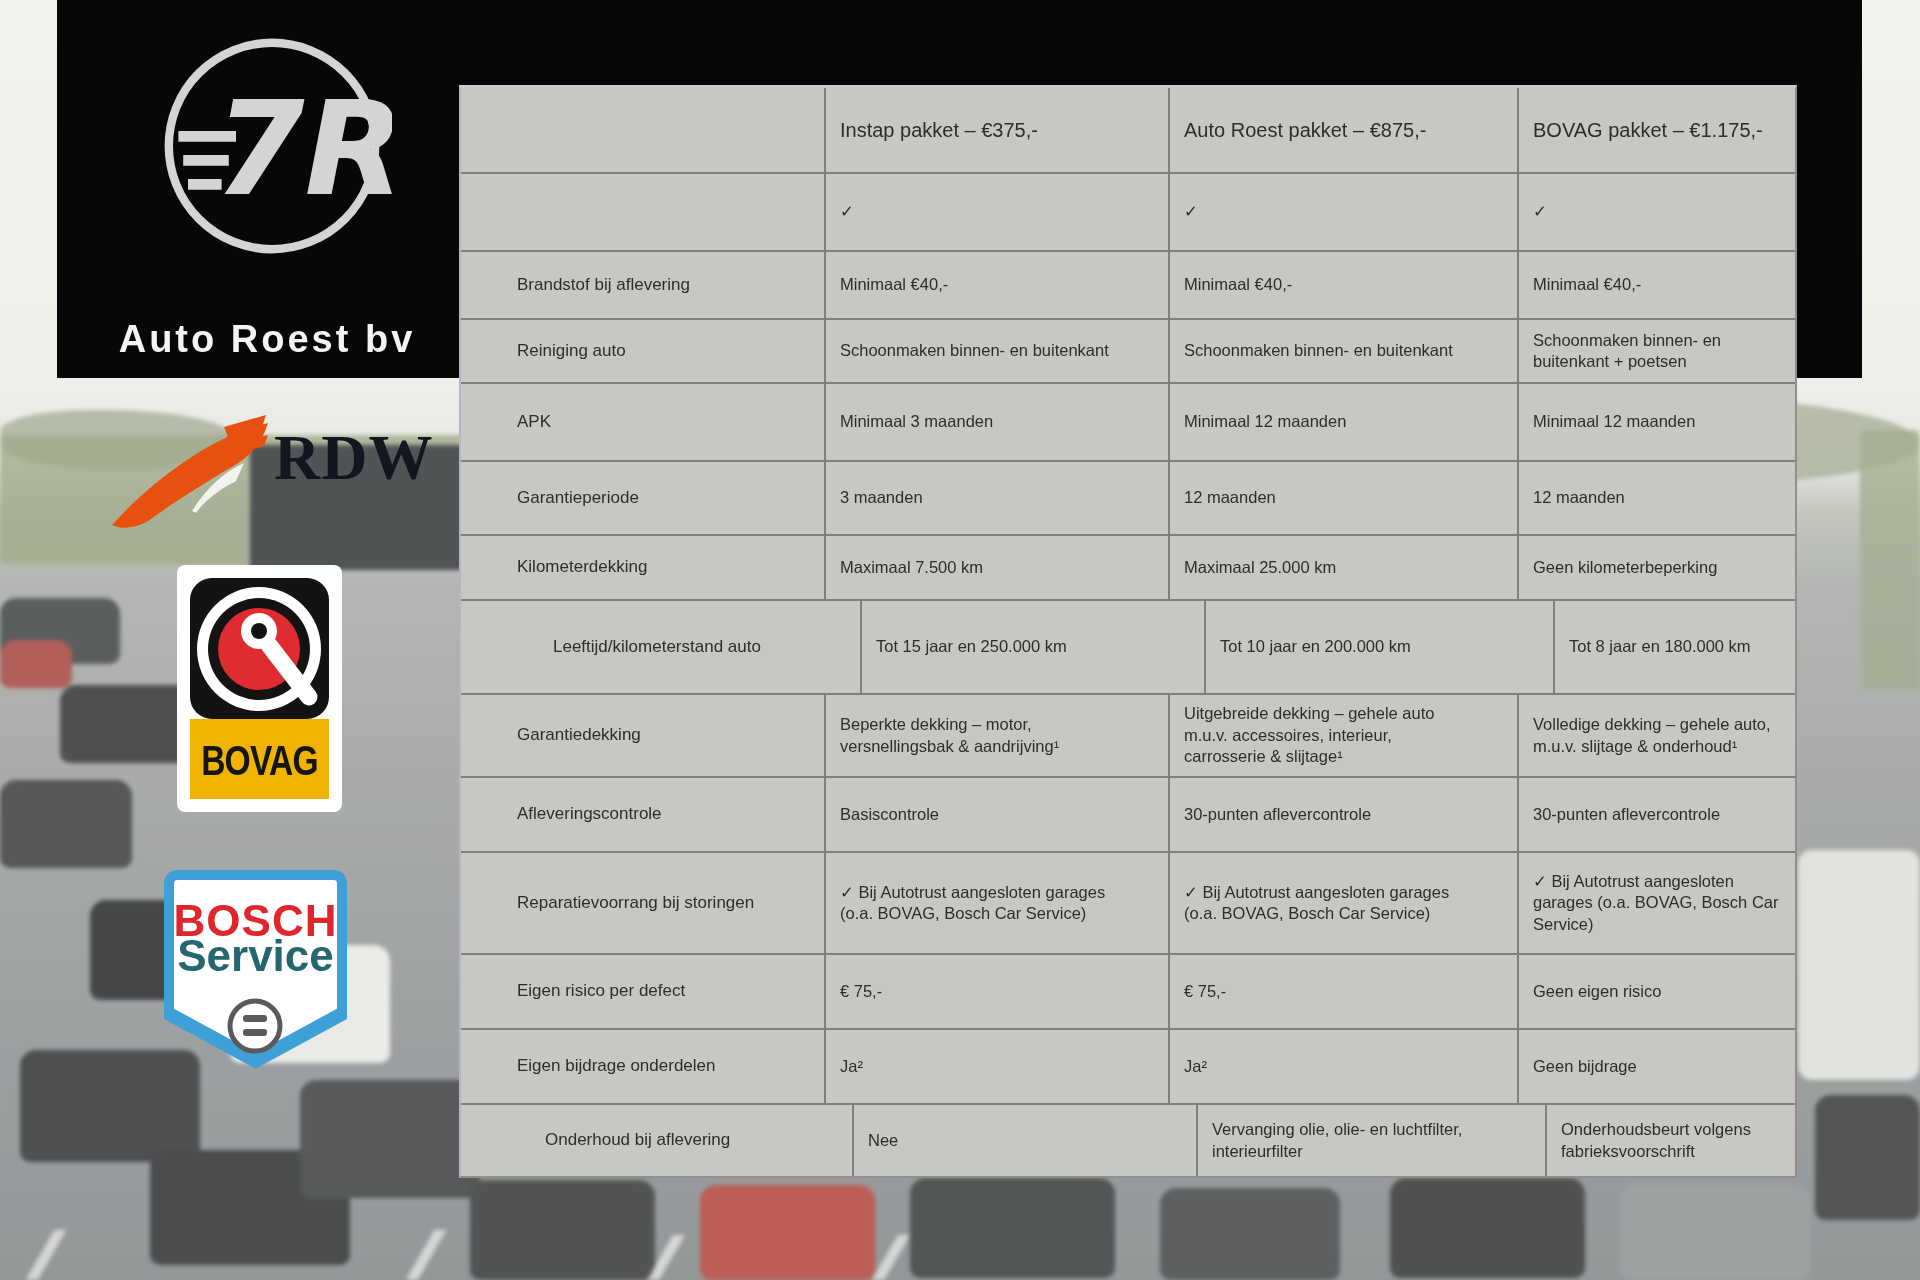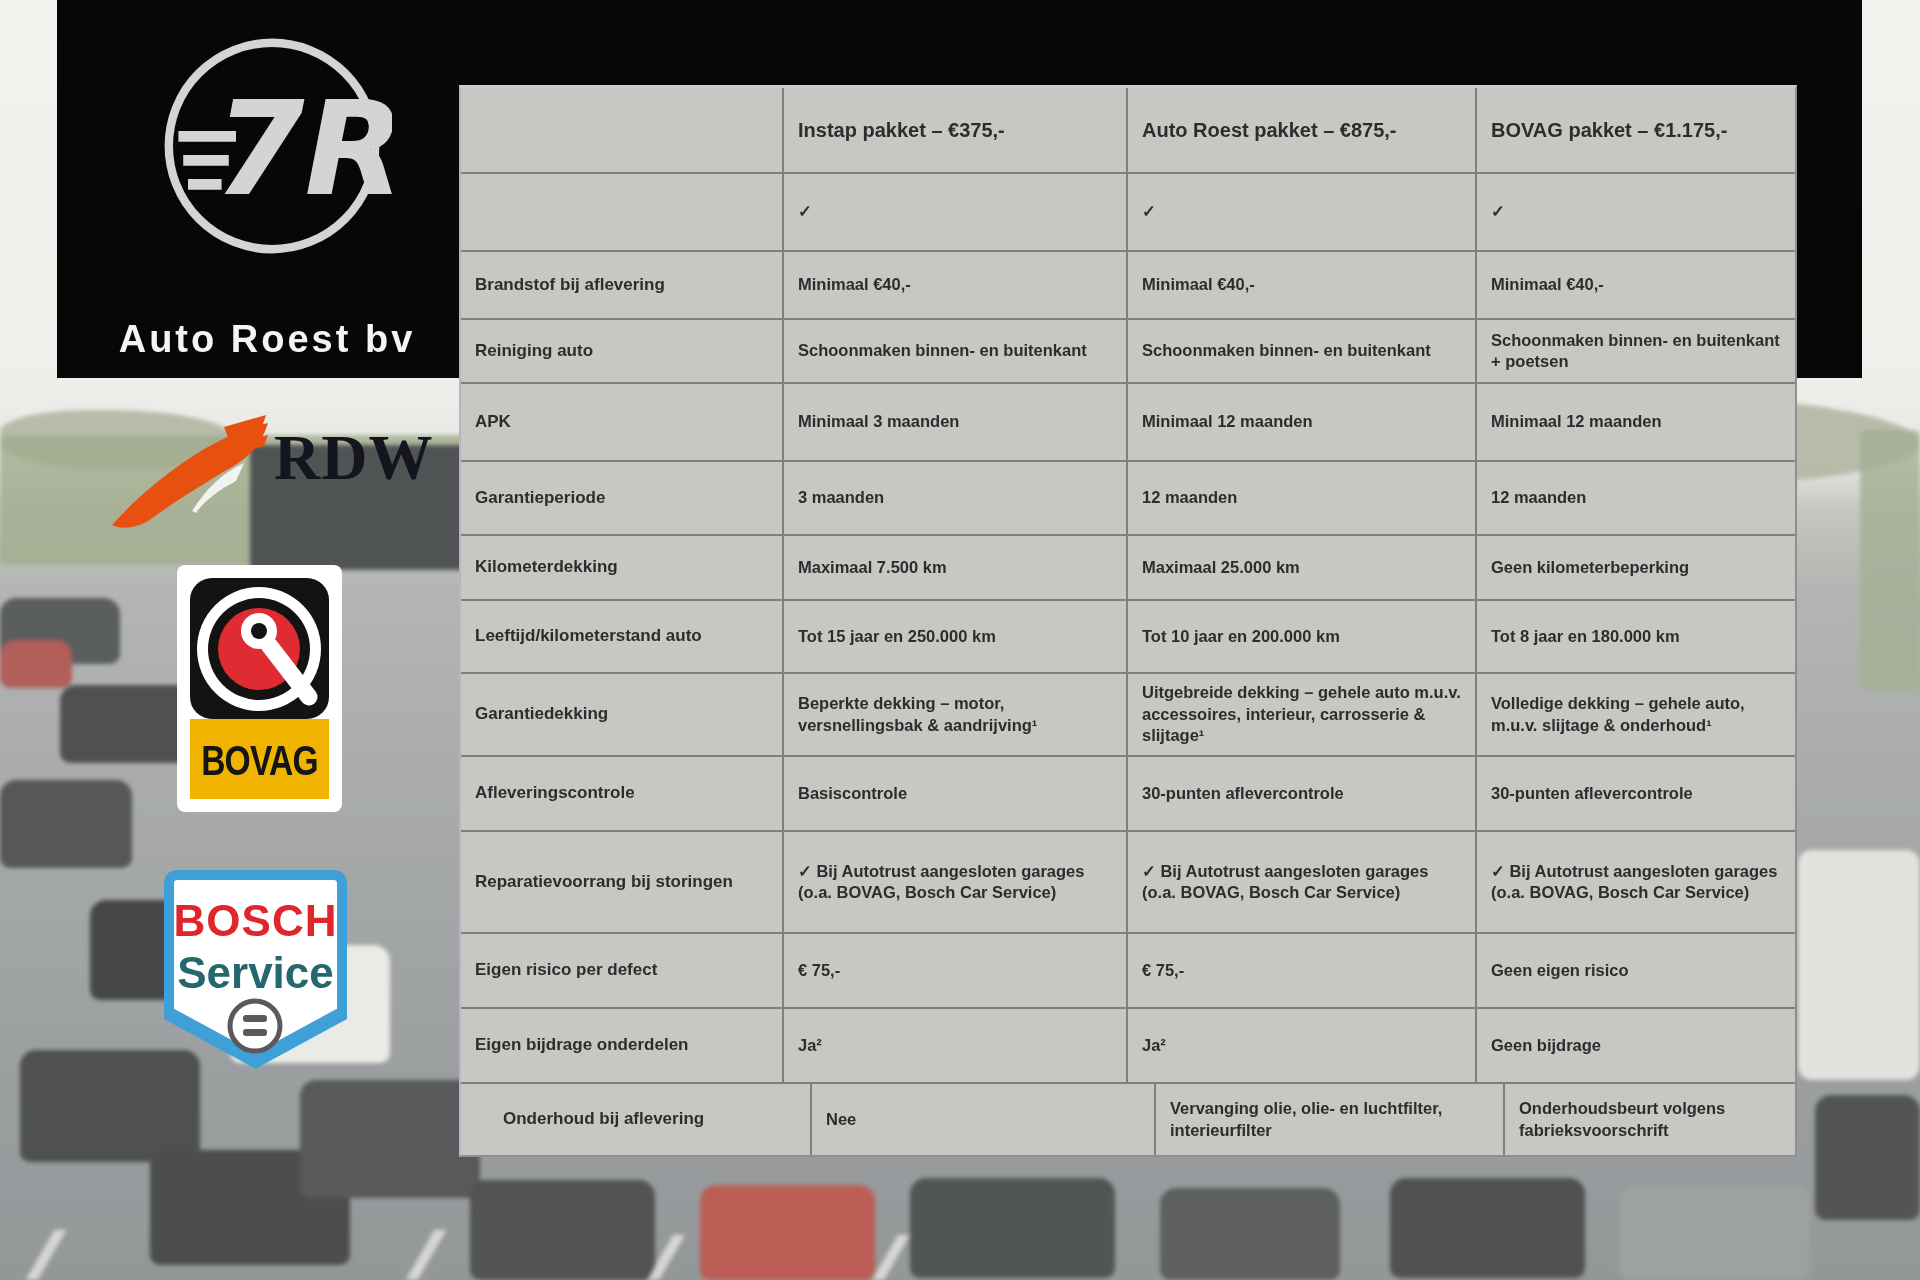--- a/index.html
+++ b/index.html
@@ -21,38 +21,38 @@
   .brand-name{position:absolute;left:20px;top:318px;width:380px;text-align:center;
               color:#f4f4f4;font-size:38px;font-weight:bold;letter-spacing:3px;}
 
   
   .pricing-table{position:absolute;left:459px;top:85px;width:1338px;background:#c8c7c4;
         border-top:3px solid #cfc8da;border-left:2px solid #b9b4c4;
         border-right:2px solid #8f8f8f;border-bottom:2px solid #8f8f8f;
         color:#2d2d2d;box-sizing:border-box;}
   .t-row{display:grid;grid-template-columns:321px 344px 349px 320px;box-sizing:border-box;}
   .t-row + .t-row{border-top:2px solid #7f7f7f;}
-  .t-cell{display:flex;align-items:center;padding:0 14px;font-weight:bold;
-          font-size:16.5px;line-height:1.3;box-sizing:border-box;}
+  .t-cell{display:flex;align-items:center;padding:0 14px;font-weight:normal;
+          font-size:16.5px;line-height:1.3;box-sizing:border-box;margin-left:42px;}
   .t-cell + .t-cell{border-left:2px solid #7f7f7f;}
   .t-head{font-size:20px;}
   .t-label{font-size:17px;}
 
   
   .rdw{position:absolute;left:108px;top:405px;width:305px;height:140px;}
   .rdw-text{position:absolute;left:166px;top:16px;font-family:"Liberation Serif",serif;
             font-weight:bold;font-size:64px;color:#15151f;letter-spacing:1px;}
   .bovag{position:absolute;left:177px;top:565px;width:165px;height:247px;background:#fff;border-radius:8px;}
   .bovag-band-text{position:absolute;left:0;top:158px;width:165px;text-align:center;
             font-size:42px;font-weight:bold;color:#151515;transform:scaleX(.8);
             font-family:"Liberation Sans",sans-serif;letter-spacing:-1px;line-height:76px;}
   .bosch{position:absolute;left:157px;top:868px;width:197px;height:206px;}
   .bosch-line1{position:absolute;left:0;top:28px;width:197px;text-align:center;
             font-size:44px;font-weight:bold;color:#e0262d;letter-spacing:1px;}
-  .bosch-line2{position:absolute;left:0;top:80px;width:197px;text-align:center;
+  .bosch-line2{position:absolute;left:0;top:63px;width:197px;text-align:center;
             font-size:44px;font-weight:bold;color:#25676f;}
 </style>
 </head>
 <body>
 
 <div id="canvas">
 
   <div class="photo">
     <div class="photo-blur">
       <div class="trees" style="left:1400px;top:395px;width:520px;height:90px;"></div>
@@ -176,21 +176,21 @@
       <div class="t-cell">12 maanden</div>
     </div>
 
     <div class="t-row" style="height:65px;">
       <div class="t-cell t-label">Kilometerdekking</div>
       <div class="t-cell">Maximaal 7.500 km</div>
       <div class="t-cell">Maximaal 25.000 km</div>
       <div class="t-cell">Geen kilometerbeperking</div>
     </div>
 
-    <div class="t-row" style="height:73px;">
+    <div class="t-row" style="height:94px;padding-left:36px;">
       <div class="t-cell t-label">Leeftijd/kilometerstand auto</div>
       <div class="t-cell">Tot 15 jaar en 250.000 km</div>
       <div class="t-cell">Tot 10 jaar en 200.000 km</div>
       <div class="t-cell">Tot 8 jaar en 180.000 km</div>
     </div>
 
     <div class="t-row" style="height:83px;">
       <div class="t-cell t-label">Garantiedekking</div>
       <div class="t-cell">Beperkte dekking – motor, versnellingsbak &amp; aandrijving¹</div>
       <div class="t-cell">Uitgebreide dekking – gehele auto m.u.v. accessoires, interieur, carrosserie &amp; slijtage¹</div>

